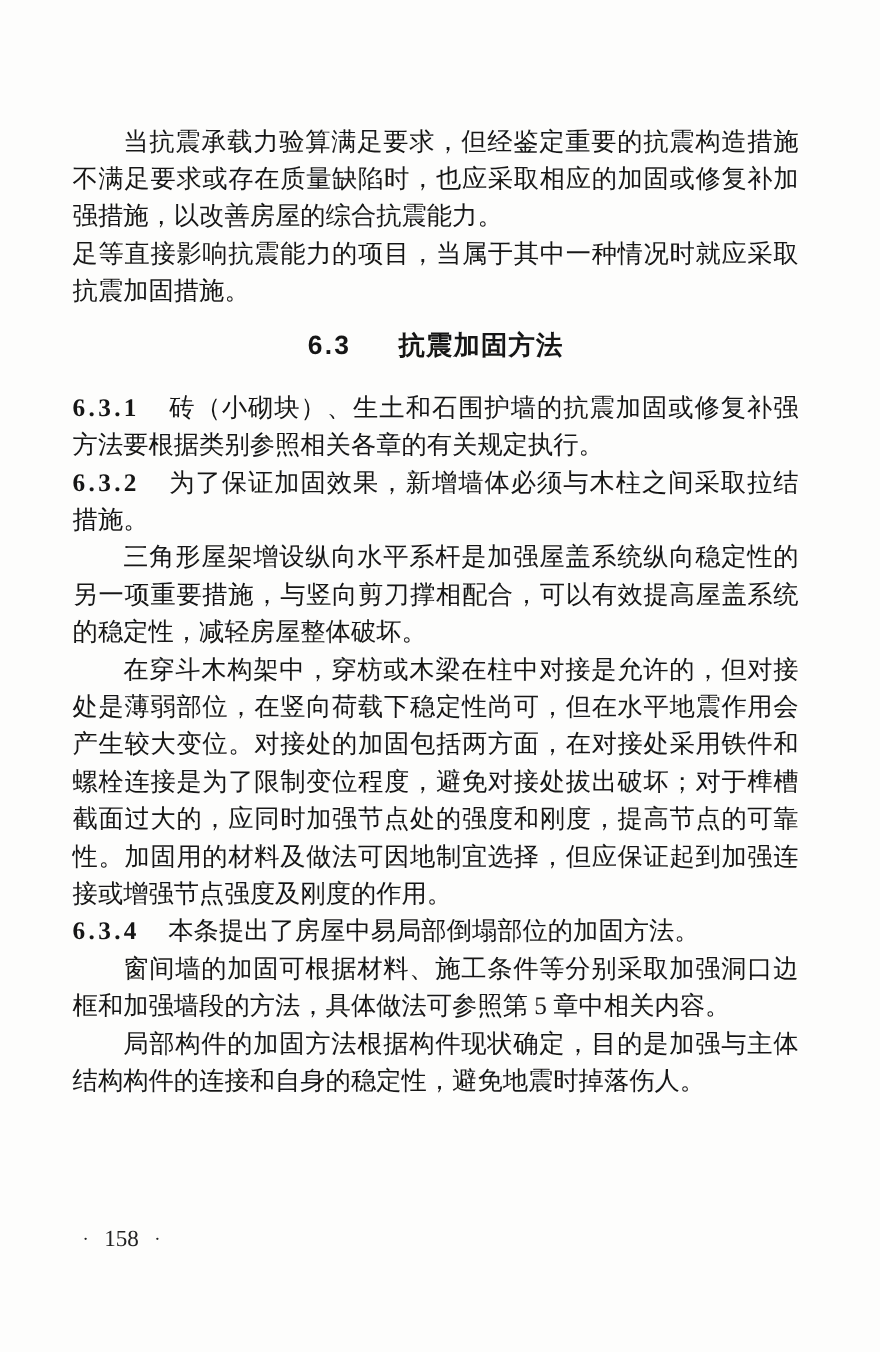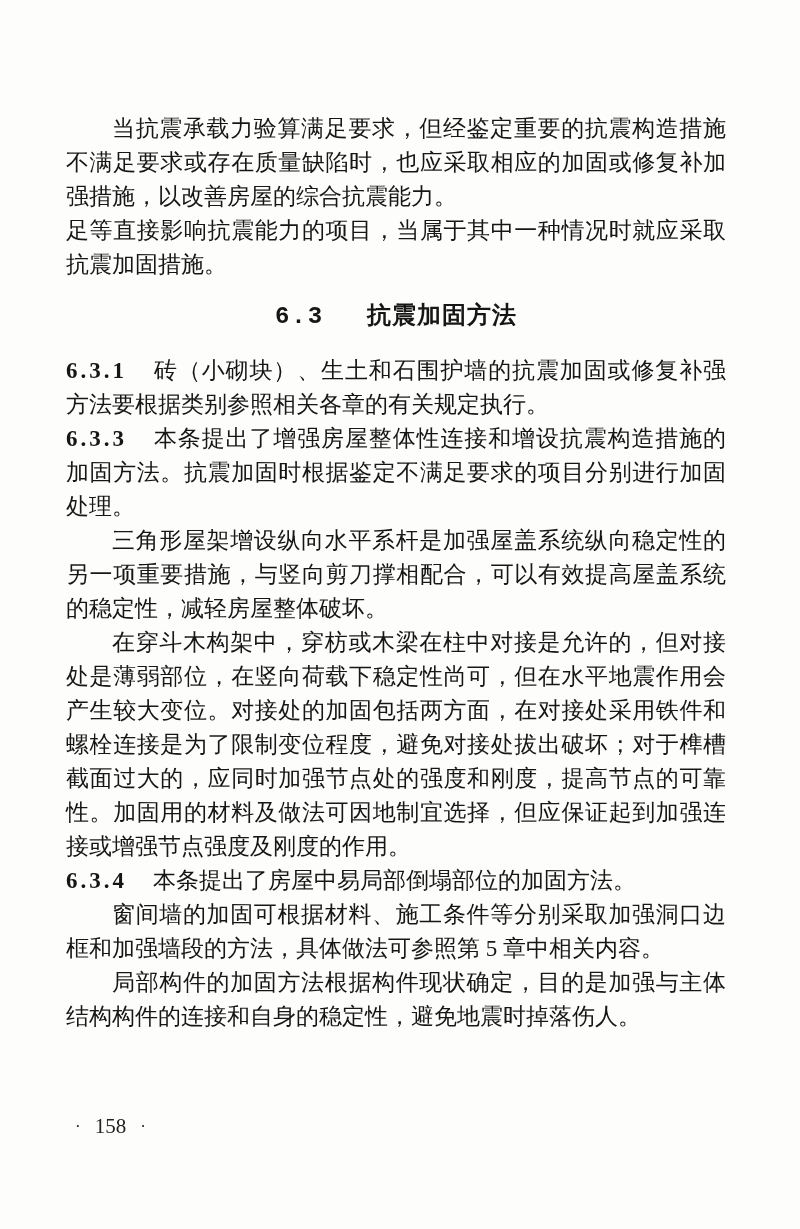--- a/index.html
+++ b/index.html
@@ -42,21 +42,21 @@
   }
   h2.heading {
     margin: 16px 0 20px 0;
     text-align: center;
     font-size: 24px;
     line-height: 34px;
     font-weight: bold;
     text-indent: 0;
   }
   h2.heading .h-num {
-    font-family: Liberation Mono, monospace;
+    font-family: Liberation Sans, sans-serif;
     letter-spacing: 2px;
     margin-right: 43px;
   }
   h2.heading .h-title {
     font-family: Liberation Mono, monospace;
     letter-spacing: 1px;
   }
   .footer {
     position: absolute;
     left: 75px;
@@ -83,24 +83,24 @@
     <p class="para">足等直接影响抗震能力的项目，当属于其中一种情况时就应采取抗震加固措施。</p>
 
     <h2 class="heading">
       <span class="h-num">6.3</span><span class="h-title">抗震加固方法</span>
     </h2>
 
     <p class="para clause">
       <span class="c-num">6.3.1</span><span class="c-text">砖（小砌块）、生土和石围护墙的抗震加固或修复补强方法要根据类别参照相关各章的有关规定执行。</span>
     </p>
 
+    <p class="para clause">
+      <span class="c-num">6.3.2</span><span class="c-text">为了保证加固效果，新增墙体必须与木柱之间采取拉结措施。</span>
+    </p>
 
-    <p class="para clause">
-      <span class="c-num">6.3.3</span><span class="c-text">本条提出了增强房屋整体性连接和增设抗震构造措施的加固方法。抗震加固时根据鉴定不满足要求的项目分别进行加固处理。</span>
-    </p>
 
     <p class="para indent">三角形屋架增设纵向水平系杆是加强屋盖系统纵向稳定性的另一项重要措施，与竖向剪刀撑相配合，可以有效提高屋盖系统的稳定性，减轻房屋整体破坏。</p>
 
     <p class="para indent">在穿斗木构架中，穿枋或木梁在柱中对接是允许的，但对接处是薄弱部位，在竖向荷载下稳定性尚可，但在水平地震作用会产生较大变位。对接处的加固包括两方面，在对接处采用铁件和螺栓连接是为了限制变位程度，避免对接处拔出破坏；对于榫槽截面过大的，应同时加强节点处的强度和刚度，提高节点的可靠性。加固用的材料及做法可因地制宜选择，但应保证起到加强连接或增强节点强度及刚度的作用。</p>
 
     <p class="para clause">
       <span class="c-num">6.3.4</span><span class="c-text">本条提出了房屋中易局部倒塌部位的加固方法。</span>
     </p>
 
     <p class="para indent">窗间墙的加固可根据材料、施工条件等分别采取加强洞口边框和加强墙段的方法，具体做法可参照第 5 章中相关内容。</p>

